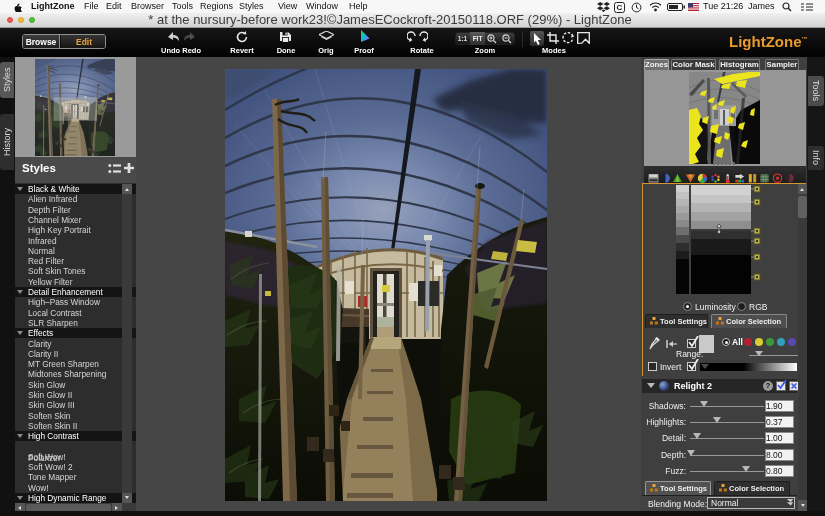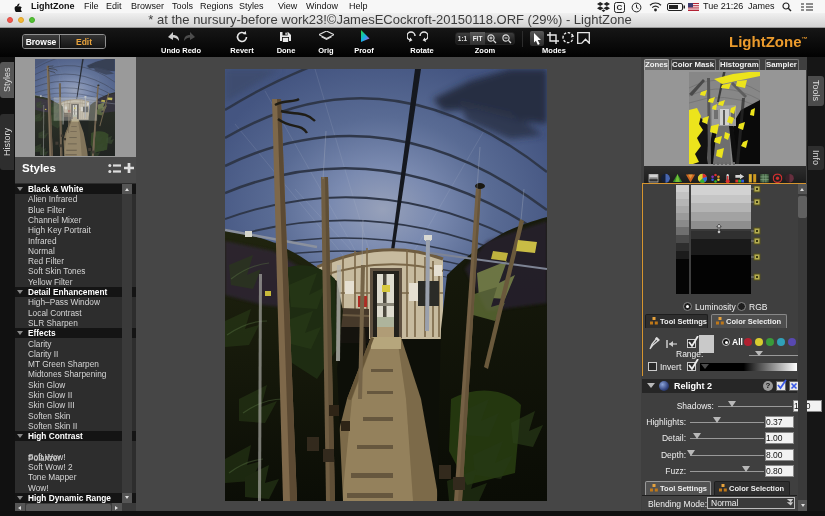--- a/index.html
+++ b/index.html
@@ -15,30 +15,30 @@
 .tblabel{position:absolute;color:#fff;font-weight:bold;font-size:7.5px;text-align:center}
 
 #lstrip{left:0;top:57px;width:15px;height:459px;background:#111}
 .vtab{position:absolute;left:0px;width:14px;color:#ddd;font-size:9px}
 .vtab span{display:block;writing-mode:vertical-rl;transform:rotate(180deg);white-space:nowrap;margin:0 auto;height:100%;display:flex;align-items:center;justify-content:center}
 
 #lpanel{left:15px;top:57px;width:121px;height:459px;background:#3f3f3f}
 #stylehdr{left:15px;top:157px;width:121px;height:26px;background:#4a4a4a;color:#fff}
 #stylelist{left:15px;top:183px;width:121px;height:320px;background:#2d2d2d;overflow:hidden}
 .srow{position:absolute;left:0;width:106px;height:10.3px;font-size:8.3px;color:#d6d6d6;line-height:10.3px;padding-left:13px;white-space:nowrap}
-.shead{background:#141414;color:#fff;font-weight:bold;width:121px}
+.shead{background:#141414;color:#fff;font-weight:normal;width:121px}
 .tri{position:absolute;left:2px;top:2.6px;width:0;height:0;border-left:3.5px solid transparent;border-right:3.5px solid transparent;border-top:4.5px solid #8a8a8a}
 
 #main{left:136px;top:57px;width:505px;height:454px;background:#464646}
 
 #rpanel{left:641px;top:57px;width:166px;height:454px;background:#3f3f3f}
 #rstrip{left:807px;top:57px;width:18px;height:454px;background:#161616}
 .rtab{position:absolute;left:808px;width:16px;color:#ddd;font-size:9px}
 .rtab span{display:block;writing-mode:vertical-rl;white-space:nowrap;margin:0 auto;height:100%;display:flex;align-items:center;justify-content:center}
-.ztab{position:absolute;top:59px;height:11px;background:#3a3a3a;border:1px solid #777;border-bottom:0;color:#f2f2f2;font-size:7.8px;font-weight:bold;text-align:left;line-height:10px;border-radius:2px 2px 0 0;white-space:nowrap;overflow:hidden}
+.ztab{position:absolute;top:59px;height:11px;background:#3a3a3a;border:1px solid #777;border-bottom:0;color:#f2f2f2;font-size:7.8px;font-weight:bold;text-align:center;line-height:10px;border-radius:2px 2px 0 0;white-space:nowrap;overflow:hidden}
 
 #bottombar{left:0;top:511px;width:825px;height:5px;background:#101010}
 .sliderrow{position:absolute;height:14px;width:160px}
 .sl-label{position:absolute;right:121px;top:0;font-size:8.5px;color:#eee;text-align:right;line-height:12px}
 .sl-track{position:absolute;left:48px;top:6px;height:1px;background:#999}
 .sl-thumb{position:absolute;top:1px;width:0;height:0;border-left:4.5px solid transparent;border-right:4.5px solid transparent;border-top:6px solid #b9b9b9}
 .sl-val{position:absolute;right:0;top:0;width:29px;height:12px;background:#f2f2f2;border:1px solid #888;color:#111;font-size:8.5px;text-align:right;line-height:10px;padding-right:18px}
 .ttab{position:absolute;height:14px;font-size:7.5px;font-weight:bold;color:#f0f0f0;line-height:13px;border:1px solid #1e1e1e;border-bottom:0;border-radius:2px 2px 0 0;white-space:nowrap;overflow:hidden}
 </style></head>
 <body>
@@ -223,21 +223,21 @@
           <rect x="5" y="6.4" width="8" height="2.2"></rect>
         </g>
       </svg>
   <svg class="abs" style="left:109px;top:6px" width="10" height="10" viewBox="0 0 11 11">
         <path d="M4 0h3v4h4v3H7v4H4V7H0V4h4z" fill="#dedede"></path>
       </svg>
 </div>
 <div id="stylelist" class="abs">
       <div class="srow shead" style="top: 1px;"><div class="tri"></div>Black &amp; White</div>
       <div class="srow" style="top: 11.3px;">Alien Infrared</div>
-      <div class="srow" style="top: 21.6px;">Blue Filter</div>
+      <div class="srow" style="top: 21.6px;">Depth Filter</div>
       <div class="srow" style="top: 31.9px;">Channel Mixer</div>
       <div class="srow" style="top: 42.2px;">High Key Portrait</div>
       <div class="srow" style="top: 52.5px;">Infrared</div>
       <div class="srow" style="top: 62.8px;">Normal</div>
       <div class="srow" style="top: 73.1px;">Red Filter</div>
       <div class="srow" style="top: 83.4px;">Soft Skin Tones</div>
       <div class="srow" style="top: 93.7px;">Yellow Filter</div>
       <div class="srow shead" style="top: 104px;"><div class="tri"></div>Detail Enhancement</div>
       <div class="srow" style="top: 114.3px;">High–Pass Window</div>
       <div class="srow" style="top: 124.6px;">Local Contrast</div>
@@ -430,21 +430,21 @@
 <div class="abs" style="left:776px;top:381px;width:10px;height:10px;background:#e8e8e8;border:1px solid #666"></div>
 <svg class="abs" style="left:777px;top:379px" width="10" height="11" viewBox="0 0 10 11">
       <path d="M1 6l2.5 3L9 1" fill="none" stroke="#3a5ae8" stroke-width="1.7"></path>
     </svg>
 <div class="abs" style="left:789px;top:381px;width:10px;height:10px;background:#e8e8e8;border:1px solid #666"></div>
 <svg class="abs" style="left:790px;top:382px" width="8" height="8" viewBox="0 0 8 8">
       <path d="M1.5 1.5l5 5M6.5 1.5l-5 5" stroke="#3a5ae8" stroke-width="1.6"></path>
     </svg>
 
 <div id="sliders">
-      <div class="sliderrow abs" style="left: 642px; top: 399.5px; width: 155px; margin-left: 28px;">
+      <div class="sliderrow abs" style="left: 642px; top: 399.5px; width: 155px;">
         <div class="sl-label" style="right:111px;width:70px">Shadows:</div>
         <div class="sl-track" style="left:48px;width:74px"></div>
         <div class="sl-thumb" style="left:58px"></div>
         <div class="sl-val" style="right:3px">1.90</div>
       </div>
       <div class="sliderrow abs" style="left: 642px; top: 415.8px; width: 155px;">
         <div class="sl-label" style="right:111px;width:70px">Highlights:</div>
         <div class="sl-track" style="left:48px;width:74px"></div>
         <div class="sl-thumb" style="left:71px"></div>
         <div class="sl-val" style="right:3px">0.37</div>

